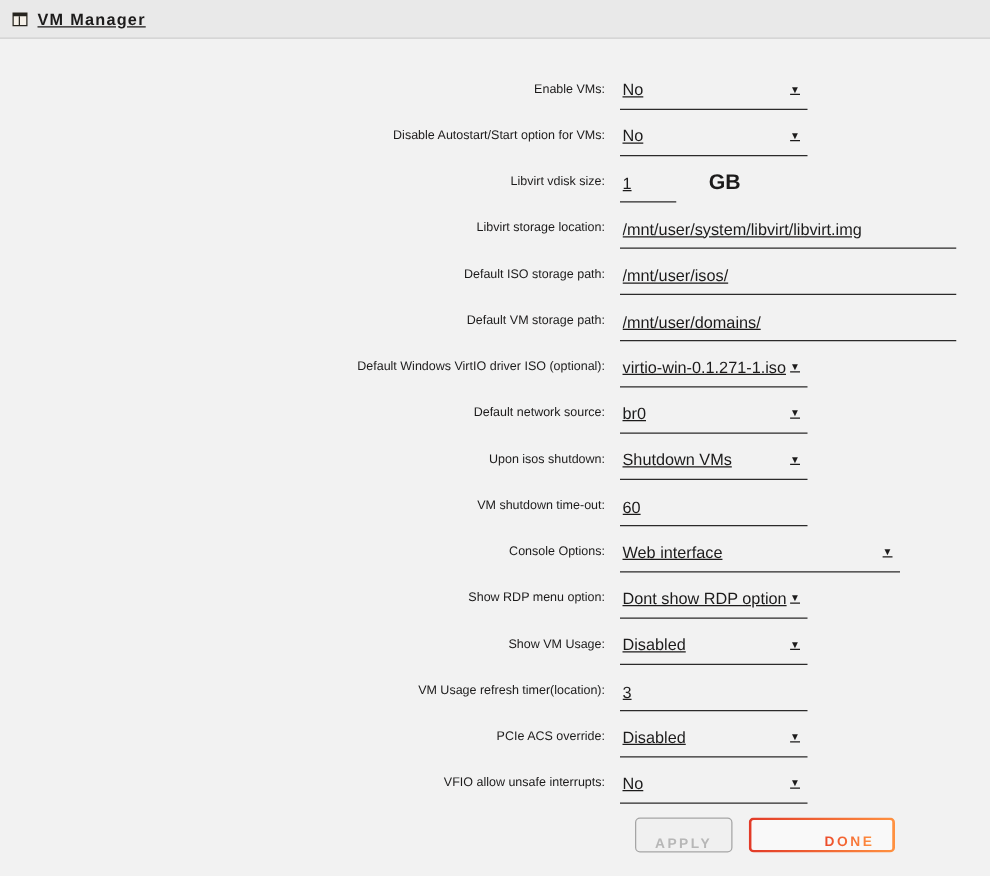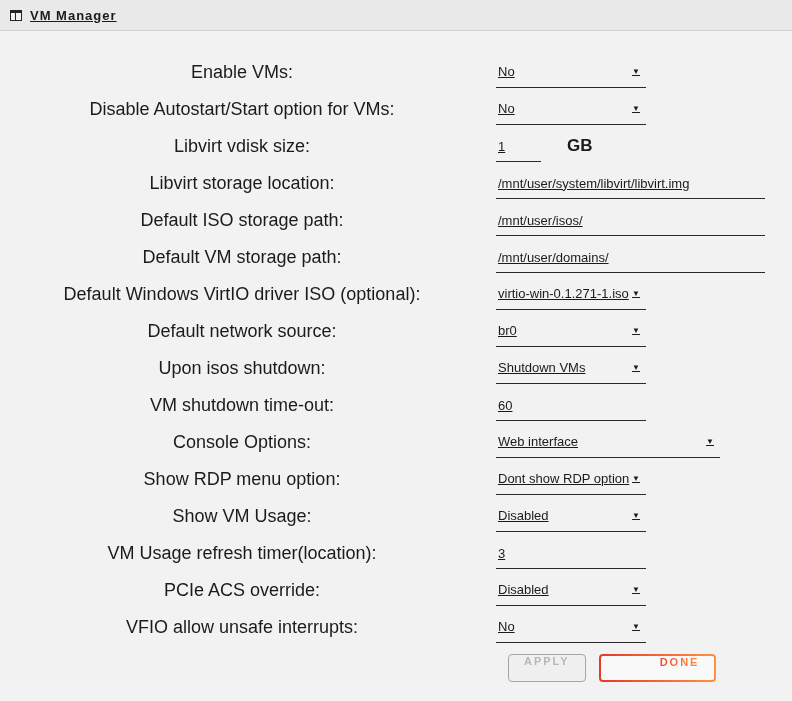--- a/index.html
+++ b/index.html
@@ -26,22 +26,22 @@
     content:""; position:absolute; top:0; bottom:0; left:4px; width:1px; background:#26241f;
   }
   .titlebar-title {
     font-size:13px; font-weight:700; letter-spacing:1px; color:#1c1b1b;text-decoration:underline;
   }
 
   
   .form { padding-top:31px; }
   .row { display:flex; align-items:flex-start; margin-bottom:11px; }
   .row-label {
-    width:496px; flex:0 0 496px; padding-right:12px; text-align:center;
-    font-size:18px; line-height:20px; color:#1c1b1b; white-space:nowrap;
+    width:496px; flex:0 0 496px; padding-right:12px; text-align:right;
+    font-size:10px; line-height:20px; color:#1c1b1b; white-space:nowrap;
   }
   .control {
     border-bottom:1px solid #2b2a2a; line-height:20px; padding-bottom:5px;
     font-size:13px; color:#1c1b1b;text-decoration:underline;
   }
   .sel { display:flex; align-items:center; justify-content:space-between; cursor:default; }
   .sel .value { padding-left:2px; white-space:nowrap; }
   .sel .arrow { font-size:8px; color:#1c1b1b; padding-right:6px; line-height:20px; }
   input.control {
     border:none; border-bottom:1px solid #2b2a2a; background:transparent; outline:none;
@@ -51,21 +51,21 @@
   .w-std   { width:150px; }
   .w-con   { width:224px; }
   .w-wide  { width:269px; }
   .w-small { width:45px;  }
   .unit { font-size:17px; line-height:20px; margin-left:26px; color:#1c1b1b;font-weight:bold; }
 
   
   .btnrow { margin-top:9px; padding-left:508px; display:flex; align-items:center; }
   .btn {
     height:28px; border-radius:4px; font-family:inherit; font-size:11px; font-weight:700;
-    letter-spacing:2px; padding:0 15px; cursor:pointer; display:inline-flex; align-items:flex-start;
+    letter-spacing:2px; padding:0 15px; cursor:pointer; display:inline-flex; align-items:flex-end;
   }
   .btn-apply {
     background:#f0f0f0; border:1px solid #a5a5a5; color:#b7b7b7; margin-right:13px;
   }
   .btn-done {
     border:2px solid transparent;
     background:linear-gradient(#f9f9f9,#f9f9f9) padding-box,
                linear-gradient(90deg,#e23a28,#ff9140) border-box;
   }
   .btn-done .txt {

